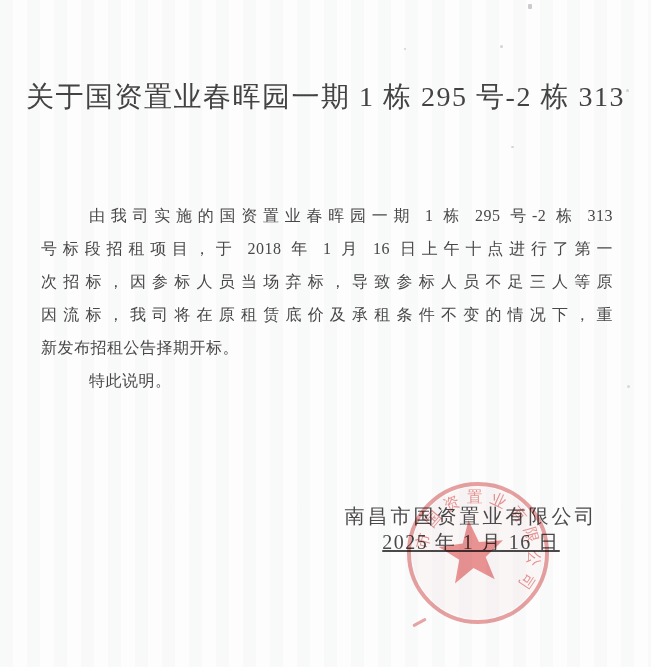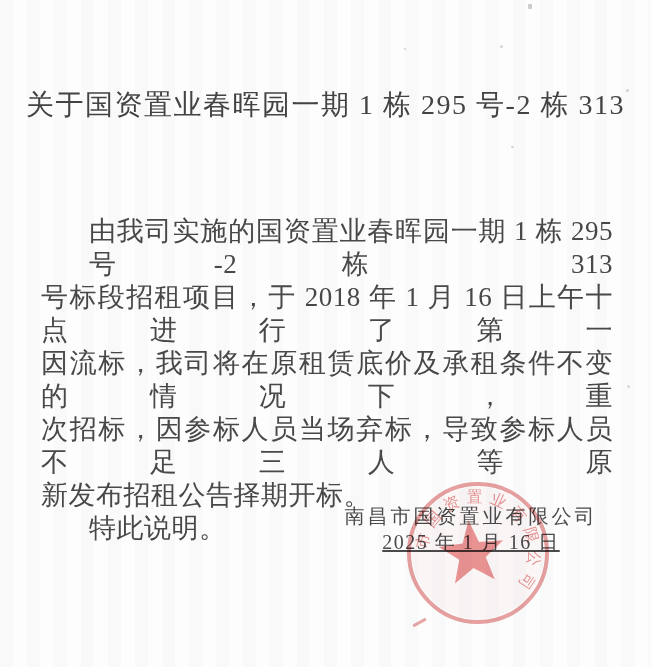--- a/index.html
+++ b/index.html
@@ -14,40 +14,39 @@
         rgba(255,255,255,0) 13px, rgba(255,255,255,0) 27px),
       #fdfdfd;
     font-family: "Liberation Serif", "DejaVu Serif", serif;
     color: #454545;
   }
 
   
   .doc-title {
     position: absolute;
     top: 70px; left: 0; right: 0;
-    margin: 12px;
+    margin: 4px;
     text-align: center;
     font-size: 28px;
     font-weight: 500;
     line-height: 45px;
     letter-spacing: 1.5px;
     color: #434343;
   }
 
   
   .doc-body {
     position: absolute;
     top: 199px;
     left: 41px;
     width: 572px;
-    font-size: 27px;
+    font-size: 16px;
     line-height: 33px;
     letter-spacing: 0.5px;
     color: #484848;
-    margin-top: 16px;
   }
   .line { box-sizing: border-box; width: 572px; }
   .line.just { text-align: justify; text-align-last: justify; }
   .line.indent { padding-left: 48px; }
 
   
   .signature {
     position: absolute;
     top: 503px;
     left: 340px;
@@ -105,22 +104,22 @@
 
 <div class="page">
 
   <h1 class="doc-title">
     <div>关于国资置业春晖园一期 1 栋 295 号-2 栋 313</div>
   </h1>
 
   <div class="doc-body">
     <div class="line just indent">由我司实施的国资置业春晖园一期 1 栋 295 号-2 栋 313</div>
     <div class="line just">号标段招租项目，于 2018 年 1 月 16 日上午十点进行了第一</div>
+    <div class="line just">次招标，因参标人员当场弃标，导致参标人员不足三人等原</div>
     <div class="line just">因流标，我司将在原租赁底价及承租条件不变的情况下，重</div>
-    <div class="line just">次招标，因参标人员当场弃标，导致参标人员不足三人等原</div>
     <div class="line">新发布招租公告择期开标。</div>
     <div class="line indent">特此说明。</div>
   </div>
 
   <div class="signature">
     <div class="sig-company">南昌市国资置业有限公司</div>
     <div class="sig-date">2025 年 1 月 16 日</div>
   </div>
 
   <svg class="seal" viewBox="0 0 150 150" xmlns="http://www.w3.org/2000/svg">

